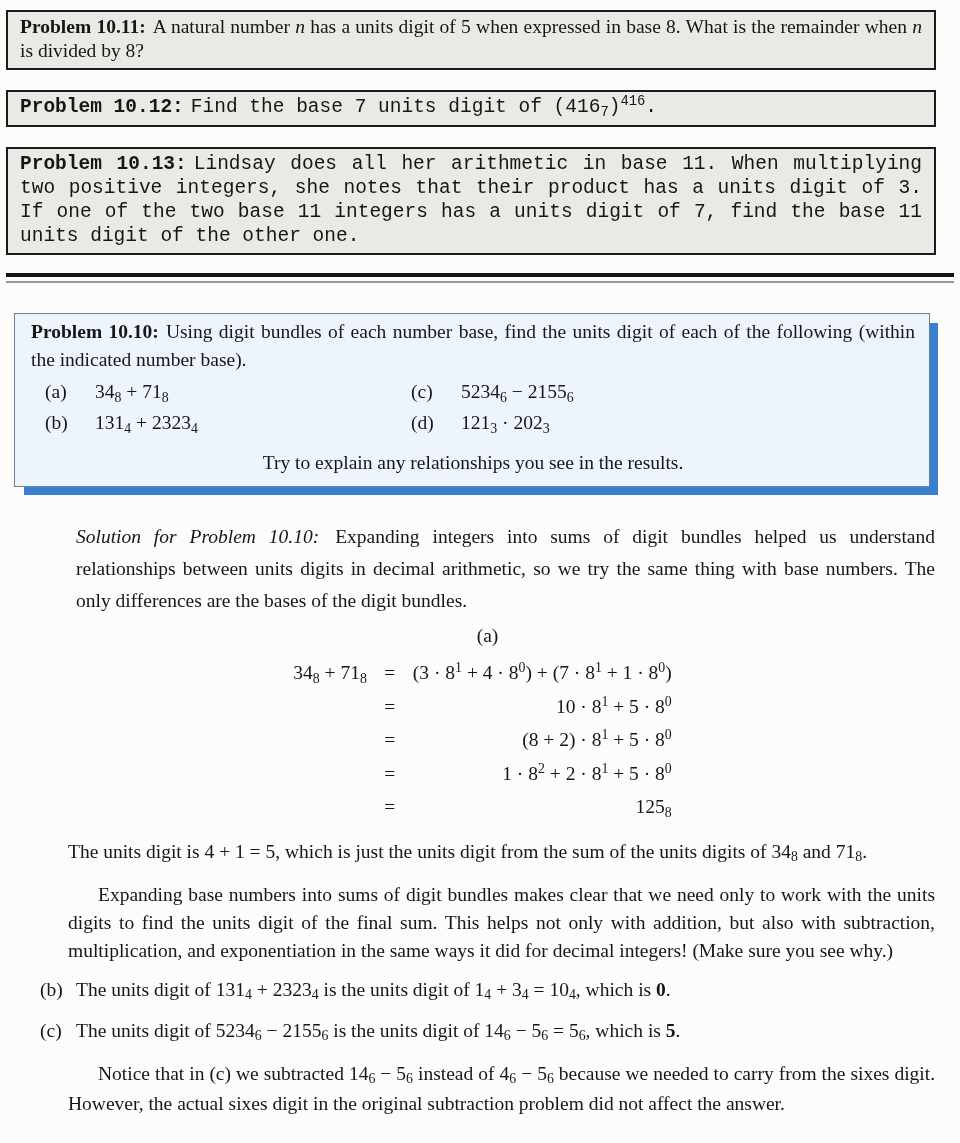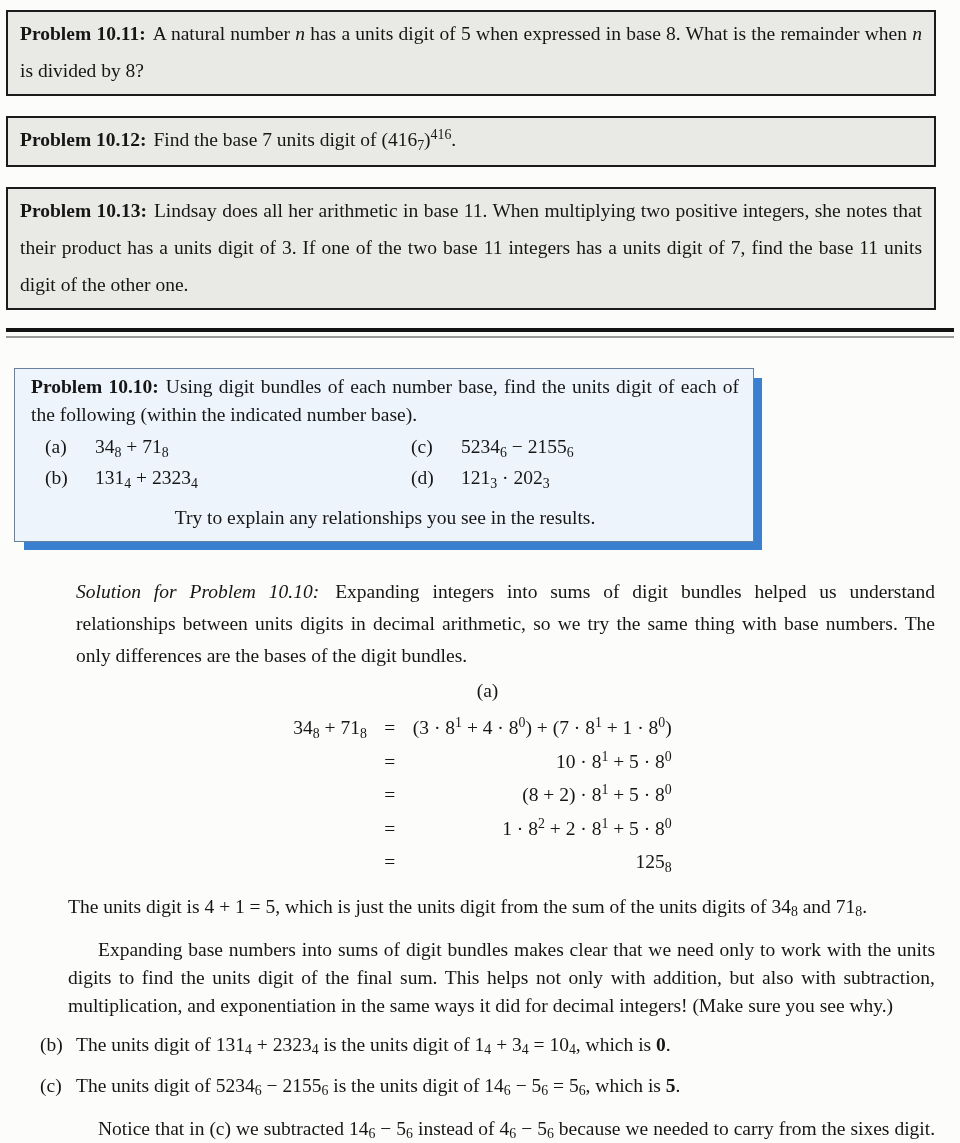--- a/index.html
+++ b/index.html
@@ -16,29 +16,29 @@
   }
   p{margin:0;text-align:center;}
   .just{text-align:justify;}
   
   .pbox{
     margin-left:6px;width:930px;box-sizing:border-box;
     border:2px solid #1b1b1b;
     background:#e9e9e6;
     padding:3px 12px 5px 12px;
   }
-  .pbox p{line-height:37px;}
+  .pbox p{line-height:24px;}
   .plabel{font-weight:bold;padding-right:7px;}
-  .mt20{margin-top:20px;}
+  .mt20{margin-top:20px;font-family:Liberation Mono, monospace;}
   
   .rule-thick{height:4px;background:#141414;margin:18px 6px 0 6px;}
   .rule-thin{height:2px;background:#9a9a9a;margin:4px 6px 0 6px;}
   
   .fp{
-    margin:30px 0 0 14px;width:740px;box-sizing:border-box;
+    margin:30px 0 0 14px;width:916px;box-sizing:border-box;
     border:1.5px solid #67809c;
     background:#eef4fb;
     box-shadow:9px 9px 0 -1px #3a7fd0;
     padding:4px 14px 9px 16px;
   }
   .fp p{line-height:28px;}
   .fp-items{margin:3px 0 0 14px;display:grid;grid-template-columns:366px auto;}
   .fp-item{display:flex;line-height:29px;}
   .fp-tag{width:50px;flex:0 0 auto;}
   .fp-footer{margin-top:10px;}

